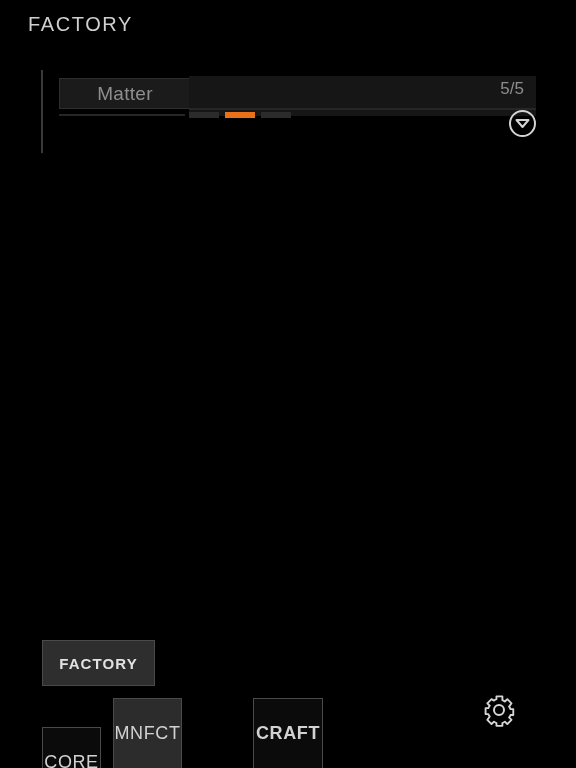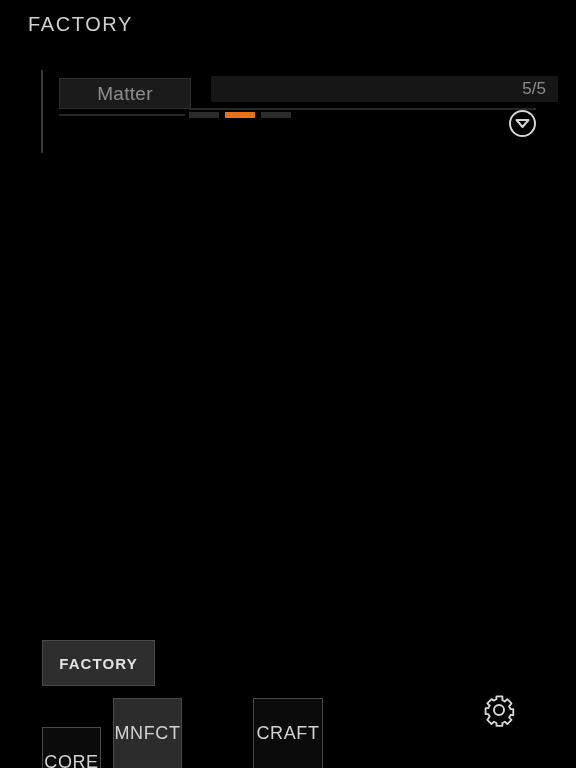--- a/index.html
+++ b/index.html
@@ -73,23 +73,22 @@
     height: 2px;
     background: #262626;
   }
 
   
   #matter-bar-track {
     position: absolute;
     left: 189px;
     top: 16px;
     width: 347px;
-    height: 26px;
+    height: 40px;
     background: #161616;
-    margin-left: 22px;
   }
   #matter-bar-fill {
     position: absolute;
     left: 0;
     top: 0;
     height: 100%;
     background: #d8d8d8;
   }
   #matter-bar-value {
     position: absolute;
@@ -189,21 +188,21 @@
   }
   .nav-tab.selected { background: #2c2c2c; }
   .nav-tab .label {
     font-size: 18px;
     letter-spacing: 0.6px;
     color: #d2d2d2;
   }
 
   #tab-core  { left: 42px;  width: 59px; margin-top: 29px; }
   #tab-mnfct { left: 113px; width: 69px; }
-  #tab-craft { left: 253px; width: 70px; }
+  #tab-craft { left: 253px; width: 70px; font-weight: bold; }
 
   #settings-button {
     position: absolute;
     left: 479px;
     top: 50px;
     width: 40px;
     height: 40px;
     display: flex;
     align-items: center;
     justify-content: center;

